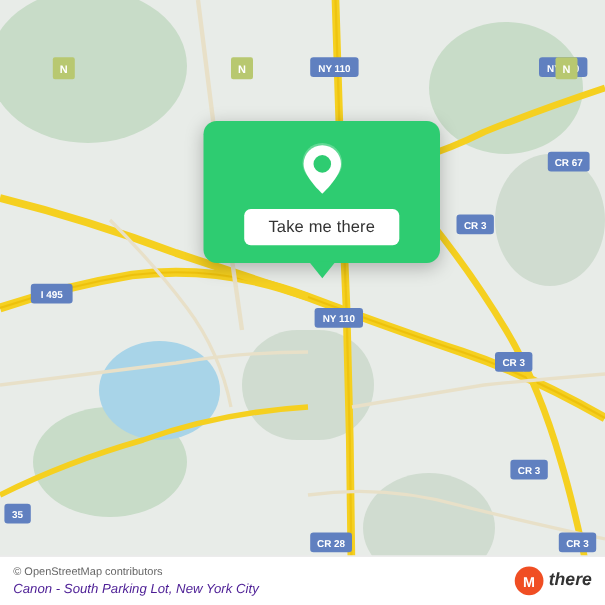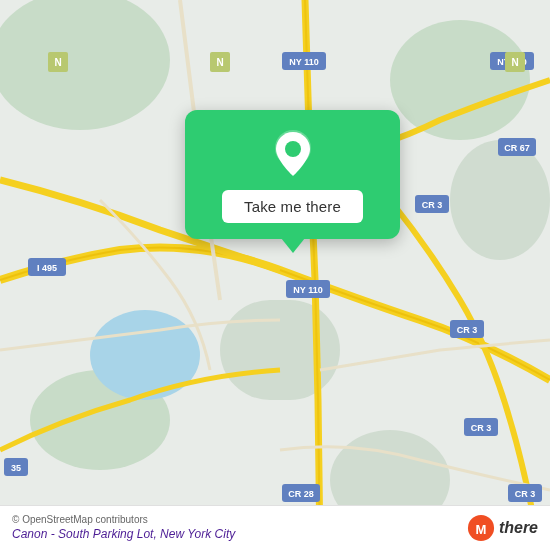--- a/index.html
+++ b/index.html
@@ -78,20 +78,21 @@
 
     
     #bottom-bar {
       position: absolute;
       bottom: 0;
       left: 0;
       width: 100%;
       background: white;
       padding: 8px 12px 8px 12px;
       display: flex;
+      align-items: center;
       justify-content: space-between;
       border-top: 1px solid #e0e0e0;
     }
 
     #bottom-left {
       display: flex;
       flex-direction: column;
     }
 
     #osm-attribution {

